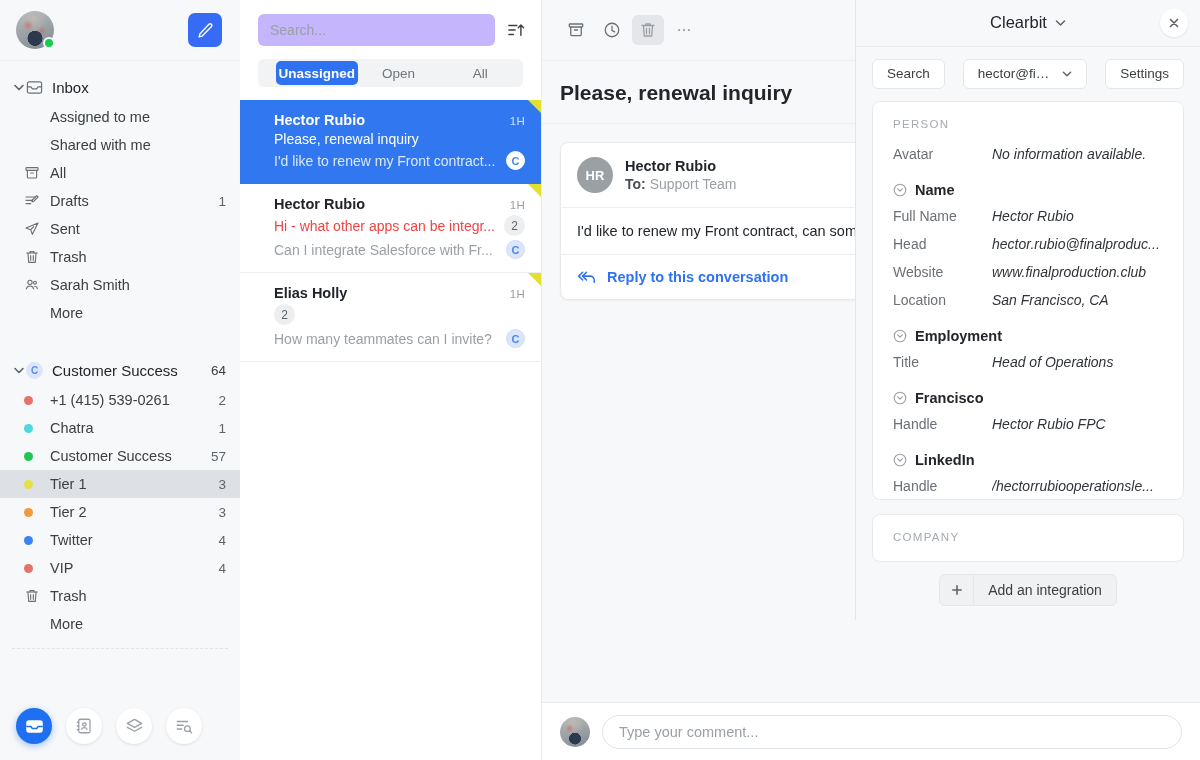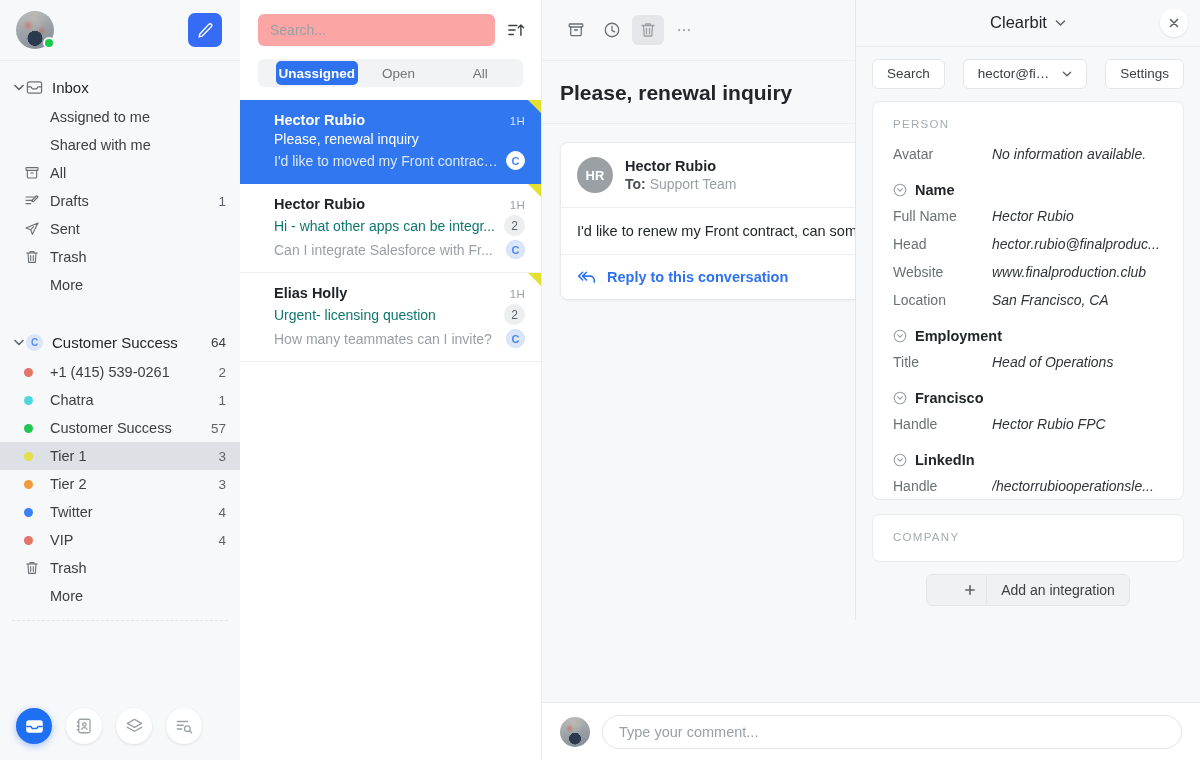--- a/index.html
+++ b/index.html
@@ -87,21 +87,21 @@
   .nav-circle.active { background: #1e6ff2; box-shadow: 0 2px 7px rgba(30,111,242,.4); }
 
   
   .convlist {
     width: 302px; flex: 0 0 302px; height: 760px;
     background: #ffffff; border-right: 1px solid #e8eaec;
     display: flex; flex-direction: column;
   }
   .cl-search { display: flex; align-items: center; padding: 14px 14px 0 18px; gap: 10px; }
   .search-box {
-    flex: 1; height: 32px; background: #fca5a5; border: none;
+    flex: 1; height: 32px; background: #c4b5fd; border: none;
     border-radius: 6px; padding: 0 12px; font-size: 14px;
     color: #30343a; font-family: "Liberation Sans", sans-serif; outline: none;
   }
   .search-box::placeholder { color: #9aa0a6; }
   .sort-btn { width: 22px; height: 22px; display: flex; align-items: center; justify-content: center; cursor: pointer; }
   .cl-tabs {
     margin: 13px 18px 0 18px; height: 28px; background: #f2f3f5;
     border-radius: 6px; display: flex; padding: 2px;
   }
   .cl-tab {
@@ -119,21 +119,21 @@
     position: absolute; top: 0; right: 0; width: 0; height: 0;
     border-top: 13px solid #e3e02f; border-left: 13px solid transparent;
   }
   .conv-line1 { display: flex; align-items: baseline; }
   .conv-name { font-size: 14.5px; font-weight: 700; color: #20242a; flex: 1; }
   .conv.active .conv-name { color: #ffffff; }
   .conv-time { font-size: 11.5px; color: #9aa0a6; letter-spacing: .3px; text-align: center; }
   .conv.active .conv-time { color: #d3e0fb; }
   .conv-line2 { display: flex; align-items: center; margin-top: 3px; }
   .conv-subj {
-    font-size: 14px; color: #0f766e; flex: 1; white-space: nowrap;
+    font-size: 14px; color: #ef4444; flex: 1; white-space: nowrap;
     overflow: hidden; text-overflow: ellipsis; padding-right: 8px;
   }
   .conv.active .conv-subj { color: #ffffff; }
   .conv-line3 { display: flex; align-items: center; margin-top: 4px; }
   .conv-prev {
     font-size: 14px; color: #9aa0a6; flex: 1; white-space: nowrap;
     overflow: hidden; text-overflow: ellipsis; padding-right: 8px;
   }
   .conv.active .conv-prev { color: #dbe7fc; }
   .count-pill {
@@ -264,21 +264,21 @@
   .cb-group {
     display: flex; align-items: center; gap: 8px;
     padding: 14px 20px 4px 20px; cursor: pointer;
   }
   .cb-group .gname { font-size: 14.5px; font-weight: 700; color: #22262b; }
   .cb-card.company { margin-top: 14px; height: 56px; }
   .cb-foot { margin-top: auto; padding: 12px 0 14px 0; display: flex; justify-content: center; }
   .addint {
     height: 32px; background: #f0f1f3; border: 1px solid #e4e6e9;
     border-radius: 6px; display: flex; align-items: center; cursor: pointer;
-    font-size: 14px; color: #3c4043; overflow: hidden; padding-left: 26px;
+    font-size: 14px; color: #3c4043; overflow: hidden;
   }
   .addint .plus {
     width: 34px; height: 100%; display: flex; align-items: center;
     justify-content: center; border-right: 1px solid #e4e6e9;
   }
   .addint .atxt { padding: 0 14px; }
   svg { display: block; }
 </style>
 </head>
 <body>
@@ -353,20 +353,31 @@
       <div class="sb-row indent-ico">
         <span class="ico">
           <svg width="16" height="16" viewBox="0 0 24 24" fill="none" stroke="#6b7075" stroke-width="1.7" stroke-linecap="round" stroke-linejoin="round">
               <path d="M4 6h16"></path>
               <path d="M9 6V4h6v2"></path>
               <path d="M6 6l1 14h10l1-14"></path>
               <path d="M10 10v7M14 10v7"></path>
             </svg>
         </span>
         <span class="lbl">Trash</span>
+      </div>
+      <div class="sb-row indent-ico">
+        <span class="ico">
+          <svg width="16" height="16" viewBox="0 0 24 24" fill="none" stroke="#6b7075" stroke-width="1.7" stroke-linecap="round" stroke-linejoin="round">
+              <circle cx="9" cy="8" r="3.2"></circle>
+              <circle cx="16.5" cy="8.5" r="2.2"></circle>
+              <path d="M3.5 18c.6-3 3-4.5 5.5-4.5s4.9 1.5 5.5 4.5"></path>
+              <path d="M16 13.8c2 .2 3.6 1.6 4 3.7"></path>
+            </svg>
+        </span>
+        <span class="lbl">Sarah Smith</span>
       </div>
       <div class="sb-row indent">
         <span class="lbl">More</span>
       </div>
 
       <div class="sb-row group" style="margin-top:27px;">
         <span class="chev">
           <svg width="10" height="7" viewBox="0 0 10 7" fill="none" stroke="#5d6368" stroke-width="1.6" stroke-linecap="round" stroke-linejoin="round">
               <path d="M1 1.5L5 5.5L9 1.5"></path>
             </svg>
@@ -497,21 +508,21 @@
       <div class="conv active">
         <div class="corner"></div>
         <div class="conv-line1">
           <span class="conv-name">Hector Rubio</span>
           <span class="conv-time">1H</span>
         </div>
         <div class="conv-line2">
           <span class="conv-subj">Please, renewal inquiry</span>
         </div>
         <div class="conv-line3">
-          <span class="conv-prev">I'd like to moved my Front contract...</span>
+          <span class="conv-prev">I'd like to renew my Front contract...</span>
           <span class="ch-badge">C</span>
         </div>
       </div>
 
       <div class="conv">
         <div class="corner"></div>
         <div class="conv-line1">
           <span class="conv-name">Hector Rubio</span>
           <span class="conv-time">1H</span>
         </div>
@@ -525,21 +536,20 @@
         </div>
       </div>
 
       <div class="conv">
         <div class="corner"></div>
         <div class="conv-line1">
           <span class="conv-name">Elias Holly</span>
           <span class="conv-time">1H</span>
         </div>
         <div class="conv-line2">
-          <span class="conv-subj">Urgent- licensing question</span>
           <span class="count-pill">2</span>
         </div>
         <div class="conv-line3">
           <span class="conv-prev">How many teammates can I invite?</span>
           <span class="ch-badge">C</span>
         </div>
       </div>
     </div>
   </div>
 

